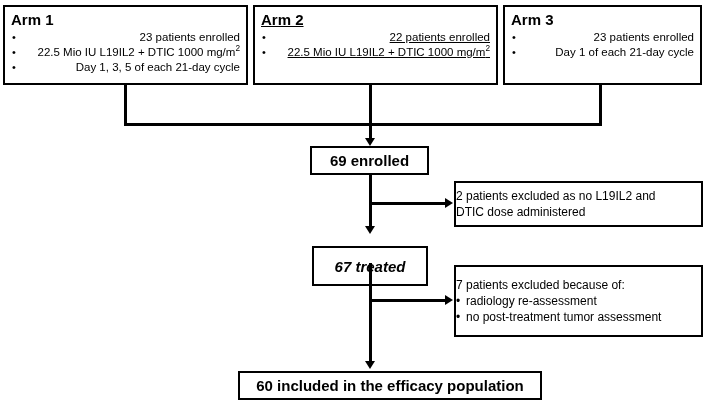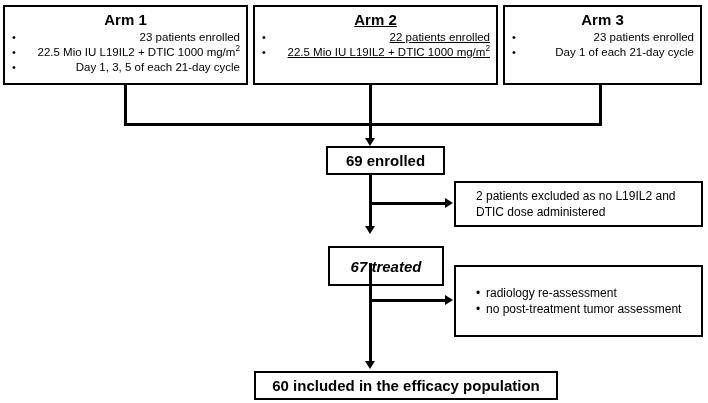--- a/index.html
+++ b/index.html
@@ -25,21 +25,21 @@
     border: 2px solid #000000;
     background: #ffffff;
     color: #000000;
   }
 
   
   .arm-box {
     padding: 4px 6px 2px 6px;
   }
   .arm-title {
-    text-align: center;
+    text-align: left;
     font-size: 15px;
     font-weight: bold;
     line-height: 18px;
     margin-bottom: 1px;
   }
   .arm-list {
     list-style: none;
     margin: 0;
     padding: 0;
     text-align: right;
@@ -57,35 +57,34 @@
     left: 1px;
     top: -0.5px;
     font-size: 11px;
   }
 
   
   .count-box {
     display: flex;
     align-items: center;
     justify-content: center;
-    margin-left: 16px;
   }
   .count-label {
     font-size: 15px;
     font-weight: bold;
     line-height: 17px;
     white-space: nowrap;
   }
 
   
   .excl-box {
     display: flex;
     flex-direction: column;
     justify-content: center;
-    padding: 2px 20px;
+    padding: 2px 0;
   }
   .excl-line {
     font-size: 12px;
     line-height: 16px;
     white-space: nowrap;
   }
   .excl-list {
     list-style: none;
     margin: 0;
     padding: 0;
@@ -191,20 +190,21 @@
   <div class="node count-box" style="left:312px; top:246px; width:116px; height:40px;font-style:italic;">
     <span class="count-label">67 treated</span>
   </div>
 
   <div class="conn conn-v" style="left:369px; top:263px; width:3px; height:98px;"></div>
   <div class="arrowhead-down" style="left:365px; top:361px;"></div>
   <div class="conn conn-h" style="left:369px; top:299px; width:77px; height:3px;"></div>
   <div class="arrowhead-right" style="left:445px; top:295px;"></div>
 
   <div class="node excl-box" style="left:454px; top:265px; width:249px; height:72px;">
+    <div class="excl-line">7 patients excluded because of:</div>
     <ul class="excl-list">
       <li>radiology re-assessment</li>
       <li>no post-treatment tumor assessment</li>
     </ul>
   </div>
 
   <div class="node count-box" style="left:238px; top:371px; width:304px; height:29px;">
     <span class="count-label">60 included in the efficacy population</span>
   </div>
 

